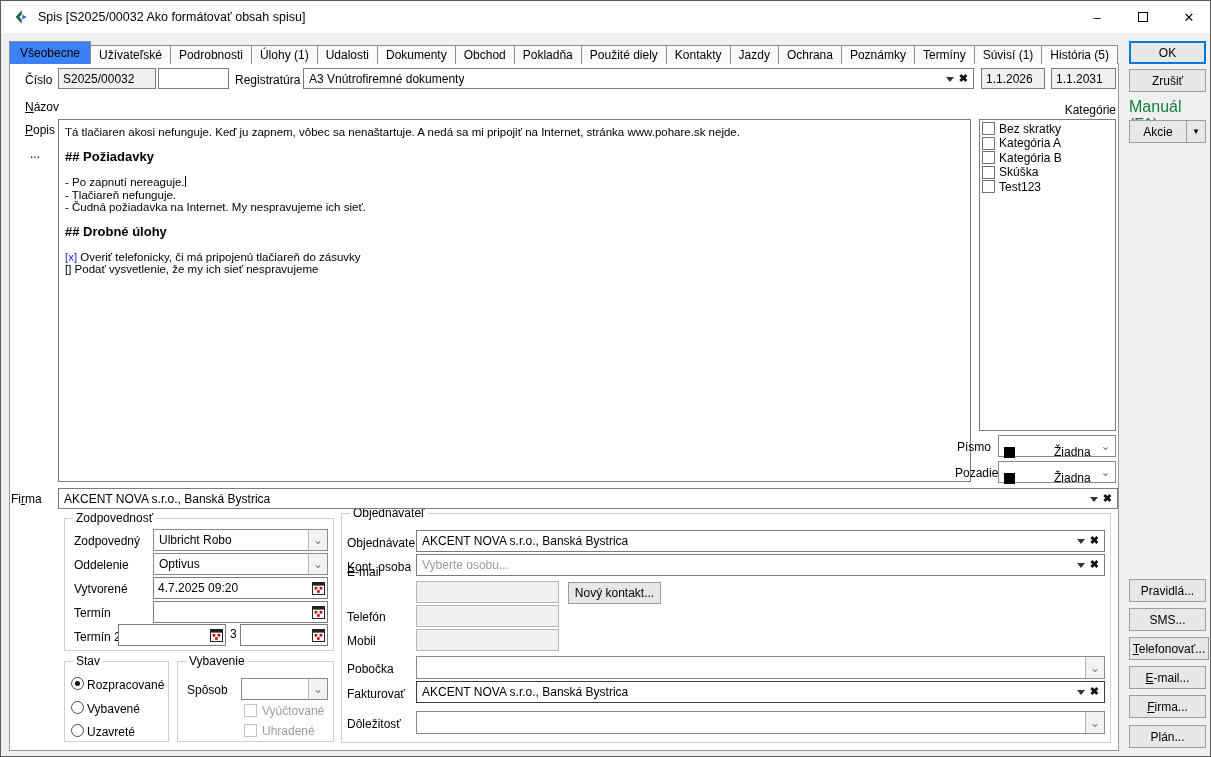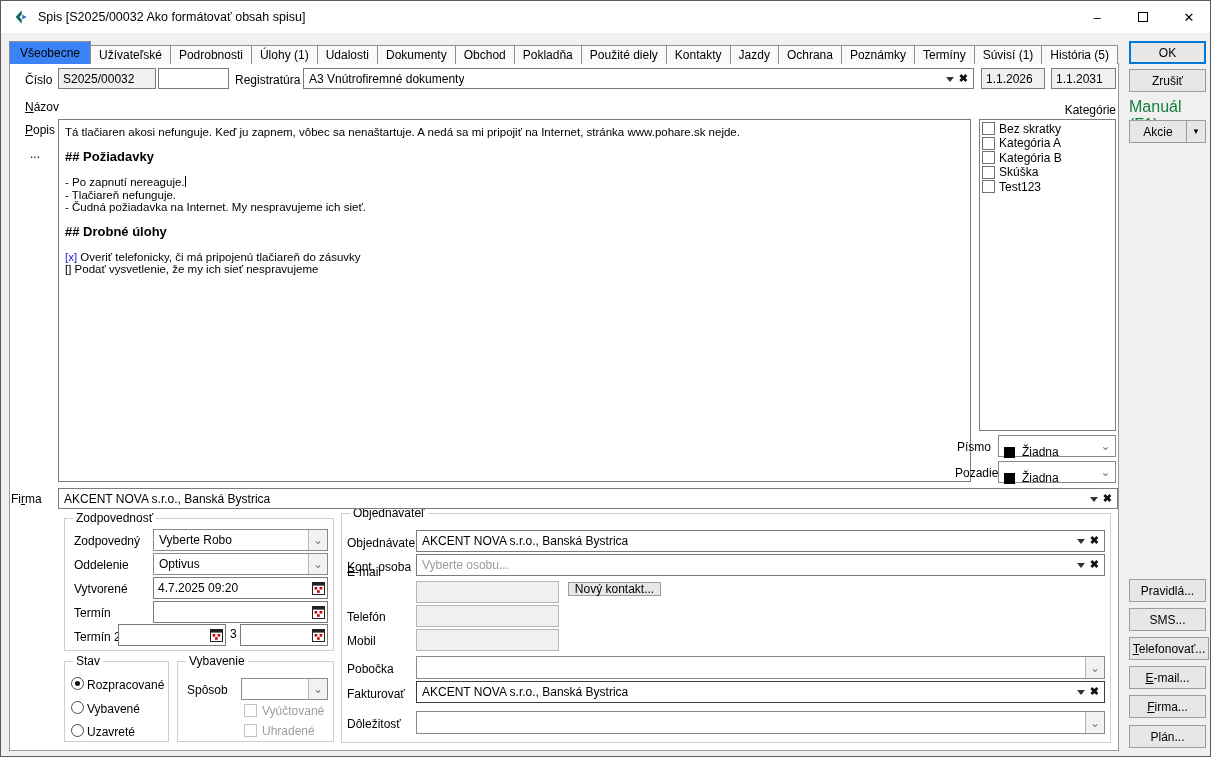--- a/index.html
+++ b/index.html
@@ -58,21 +58,21 @@
   
   .popisbox { position:absolute; left:57px; top:118px; width:913px; height:363px; border:1px solid #7b7b7b; background:#fff; padding:6px 0 0 6px; overflow:hidden; z-index:2; }
   .pline { font-size:11.5px; height:12.3px; line-height:12.3px; white-space:pre; }
   .phead { font-size:13px; font-weight:bold; height:16px; line-height:16px; margin:11px 0; white-space:pre; }
   .caret { display:inline-block; width:1px; height:11px; background:#000; vertical-align:-1px; }
   .task-x { color:#1f1fcf; }
 
   .katlist { position:absolute; left:978px; top:118px; width:137px; height:312px; border:1px solid #7b7b7b; background:#fff; padding:2px 0 0 2px; z-index:2; }
   .katitem { display:flex; align-items:center; gap:4px; height:13.5px; margin-bottom:1px; font-size:12px; }
 
-  .colorcombo { position:absolute; border:1px solid #8a8a8a; background:#fff; display:flex; align-items:center; padding:12px 22px 0 5px; z-index:2; }
+  .colorcombo { position:absolute; border:1px solid #8a8a8a; background:#fff; display:flex; align-items:center; padding:12px 22px 0 5px; z-index:2;gap:32px; }
   .swatch { width:11px; height:11px; background:#000; margin-right:7px; flex:none; }
   .colorcombo .cbtn { position:absolute; right:0; top:0; bottom:0; width:19px; display:flex; align-items:center; justify-content:center; color:#7c7c7c; font-size:12px; }
 
   .split-main { position:absolute; left:0; top:0; bottom:0; right:19px; display:flex; align-items:center; justify-content:center; }
   .split-arr { position:absolute; right:0; top:0; bottom:0; width:19px; border-left:1px solid #9c9c9c; display:flex; align-items:center; justify-content:center; font-size:8px; }
   .dis-txt { color:#9d9d9d; }
 </style>
 </head>
 <body>
 
@@ -187,21 +187,21 @@
     <span class="clr-x">✖</span>
   </div>
 
   <div class="panel" style="left:57px;top:511px;width:1060px;height:232px;"></div>
 
   <div class="grp" style="left:63px;top:517px;width:270px;height:133px;">
     <span class="grp-title">Zodpovednosť</span>
   </div>
   <span class="lbl" style="left:73px;top:533px;">Zodpovedný</span>
   <div class="ccombo" style="left:152px;top:528px;width:175px;height:22px;">
-    <span>Vyberte Robo</span>
+    <span>Ulbricht Robo</span>
     <span class="cbtn">⌄</span>
   </div>
   <span class="lbl" style="left:73px;top:557px;">Oddelenie</span>
   <div class="ccombo" style="left:152px;top:552px;width:175px;height:22px;">
     <span>Optivus</span>
     <span class="cbtn">⌄</span>
   </div>
   <span class="lbl" style="left:73px;top:581px;">Vytvorené</span>
   <div class="datewrap" style="left:152px;top:576px;width:175px;height:22px;">
     <input value="4.7.2025 09:20" style="">
@@ -288,21 +288,21 @@
     <span class="clr-x">✖</span>
   </div>
   <span class="lbl" style="left:346px;top:559px;"><u>K</u><span>ont. osoba</span></span>
   <div class="fcombo" style="left:415px;top:553px;width:689px;height:22px;">
     <span class="fc-text ph">Vyberte osobu...</span>
     <span class="dd-arrow"></span>
     <span class="clr-x">✖</span>
   </div>
   <span class="lbl" style="left:346px;top:564px;">E-mail</span>
   <input class="fld dis" style="left: 415px; top: 580px; width: 143px; height: 22px;" readonly="">
-  <div class="btn" style="left:567px;top:581px;width:93px;height:14px;">Nový kontakt...</div>
+  <div class="btn" style="left:567px;top:581px;width:93px;height:22px;">Nový kontakt...</div>
   <span class="lbl" style="left:346px;top:609px;">Telefón</span>
   <input class="fld dis" style="left: 415px; top: 604px; width: 143px; height: 22px;" readonly="">
   <span class="lbl" style="left:346px;top:633px;">Mobil</span>
   <input class="fld dis" style="left: 415px; top: 628px; width: 143px; height: 22px;" readonly="">
   <span class="lbl" style="left:346px;top:661px;">Pobočka</span>
   <div class="ccombo" style="left:415px;top:655px;width:689px;height:23px;">
     <span></span>
     <span class="cbtn">⌄</span>
   </div>
   <span class="lbl" style="left:346px;top:686px;">Fakturovať</span>

